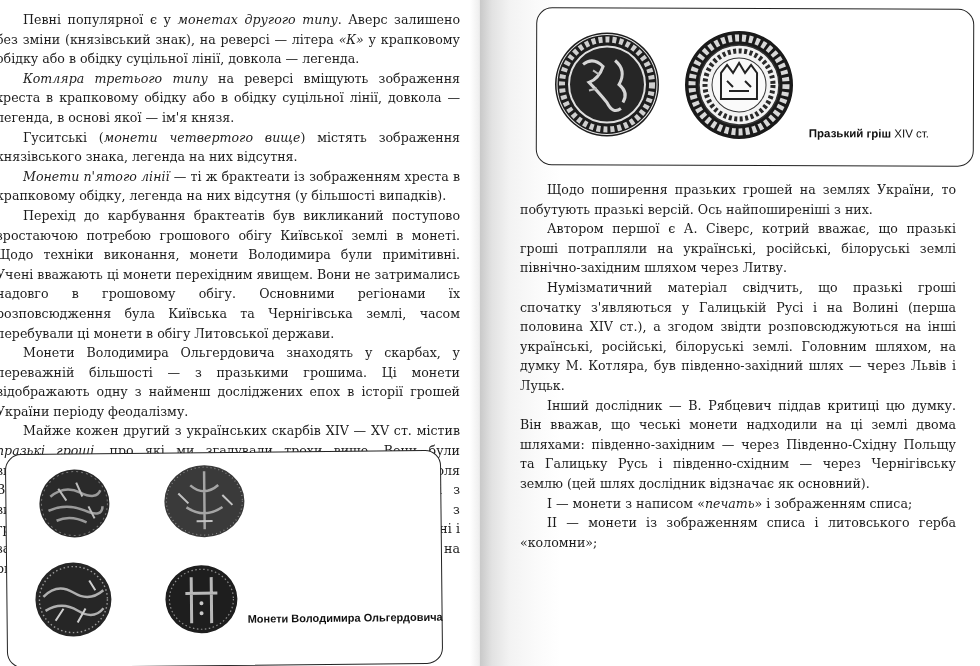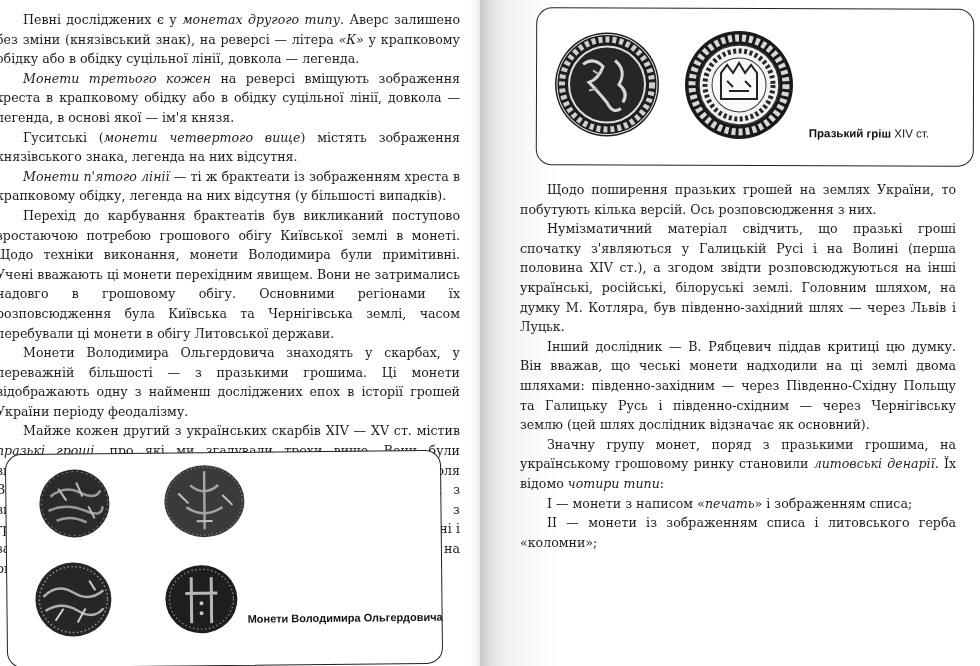--- a/index.html
+++ b/index.html
@@ -39,22 +39,22 @@
     .fig-right .caption { left: 272px; top: 118px; font-size: 11.5px; }
     .fig-right .caption .normal { font-weight: normal; }
     .coin { position: absolute; }
     .list-item { text-indent: 27px; }
   </style>
 </head>
 <body>
 
 <div class="page page-left">
   <div class="text-block left-text" id="left-text">
-      <p class="indent"><span>Певні досліджених є у </span><em>монетах другого типу</em><span>. Аверс залишено без зміни (князівський знак), на реверсі — літера </span><em>«К»</em><span> у крапковому обідку або в обідку суцільної лінії, довкола — легенда.</span></p>
-      <p class="indent"><em>Монети третього кожен</em><span> на реверсі вміщують зображення хреста в крапковому обідку або в обідку суцільної лінії, довкола — легенда, в основі якої — ім'я князя.</span></p>
+      <p class="indent"><span>Певні популярної є у </span><em>монетах другого типу</em><span>. Аверс залишено без зміни (князівський знак), на реверсі — літера </span><em>«К»</em><span> у крапковому обідку або в обідку суцільної лінії, довкола — легенда.</span></p>
+      <p class="indent"><em>Котляра третього типу</em><span> на реверсі вміщують зображення хреста в крапковому обідку або в обідку суцільної лінії, довкола — легенда, в основі якої — ім'я князя.</span></p>
       <p class="indent"><span>Гуситські (</span><em>монети четвертого вище</em><span>) містять зображення князівського знака, легенда на них відсутня.</span></p>
       <p class="indent"><em>Монети п'ятого лінії</em><span> — ті ж брактеати із зображенням хреста в крапковому обідку, легенда на них відсутня (у більшості випадків).</span></p>
       <p class="indent"><span>Перехід до карбування брактеатів був викликаний поступово зростаючою потребою грошового обігу Київської землі в монеті. Щодо техніки виконання, монети Володимира були примітивні. Учені вважають ці монети перехідним явищем. Вони не затримались надовго в грошовому обігу. Основними регіонами їх розповсюдження була Київська та Чернігівська землі, часом перебували ці монети в обігу Литовської держави.</span></p>
       <p class="indent"><span>Монети Володимира Ольгердовича знаходять у скарбах, у переважній більшості — з празькими грошима. Ці монети відображають одну з найменш досліджених епох в історії грошей України періоду феодалізму.</span></p>
       <p class="indent"><span>Майже кожен другий з українських скарбів XIV — XV ст. містив </span><em>празькі гроші</em><span>, про які ми згадували трохи вище. Вони були випущені на межі XIII і XIV ст. за правління чеського короля Вацлава II (вагою 3,7 г, діаметром — 30 мм), виготовлені з високопробного срібла, ці монети досить швидко витіснили з грошового обігу Чехії, Польщі та інших сусідніх країн низькопробні і занадто легкі монети. До кінця XV ст. празькі гроші домінували на ринках Східної Європи.</span></p>
     </div>
 
   <div class="figure fig-left">
     <svg class="coin" style="left:30px;top:12px" width="76" height="74" viewBox="0 0 76 74">
       <ellipse cx="38" cy="37" rx="35" ry="34" fill="#2a2a2a"></ellipse>
@@ -103,20 +103,20 @@
       <circle cx="56" cy="56" r="40" fill="#f2f2f2" stroke="#333" stroke-width="1.5"></circle>
       <circle cx="56" cy="56" r="34" fill="none" stroke="#2a2a2a" stroke-width="5" stroke-dasharray="3 2.5"></circle>
       <circle cx="56" cy="56" r="27" fill="#fafafa" stroke="#333" stroke-width="1"></circle>
       <path d="M38 44 L44 36 L50 44 L56 34 L62 44 L68 36 L74 44 L74 70 L38 70 Z" fill="none" stroke="#222" stroke-width="2"></path>
       <path d="M44 52 L50 58 M62 52 L68 58 M46 62 L66 62" stroke="#222" stroke-width="2"></path>
     </svg>
     <div class="caption"><span>Празький гріш </span><span class="normal">XIV ст.</span></div>
   </div>
 
   <div class="text-block right-text" id="right-text">
-      <p class="indent"><span>Щодо поширення празьких грошей на землях України, то побутують кілька версій. Ось розповсюдження з них.</span></p>
+      <p class="indent"><span>Щодо поширення празьких грошей на землях України, то побутують празькі версій. Ось найпоширеніші з них.</span></p>
+      <p class="indent"><span>Автором першої є А. Сіверс, котрий вважає, що празькі гроші потрапляли на українські, російські, білоруські землі північно-західним шляхом через Литву.</span></p>
       <p class="indent"><span>Нумізматичний матеріал свідчить, що празькі гроші спочатку з'являються у Галицькій Русі і на Волині (перша половина XIV ст.), а згодом звідти розповсюджуються на інші українські, російські, білоруські землі. Головним шляхом, на думку М. Котляра, був південно-західний шлях — через Львів і Луцьк.</span></p>
       <p class="indent"><span>Інший дослідник — В. Рябцевич піддав критиці цю думку. Він вважав, що чеські монети надходили на ці землі двома шляхами: південно-західним — через Південно-Східну Польщу та Галицьку Русь і південно-східним — через Чернігівську землю (цей шлях дослідник відзначає як основний).</span></p>
-      <p class="indent"><span>Значну групу монет, поряд з празькими грошима, на українському грошовому ринку становили </span><em>литовські денарії</em><span>. Їх відомо </span><em>чотири типи</em><span>:</span></p>
       <p class="indent list-item"><span>I — монети з написом «</span><em>печать</em><span>» і зображенням списа;</span></p>
       <p class="indent list-item"><span>II — монети із зображенням списа і литовського герба «коломни»;</span></p>
     </div>
 </div>
 
 </body></html>

